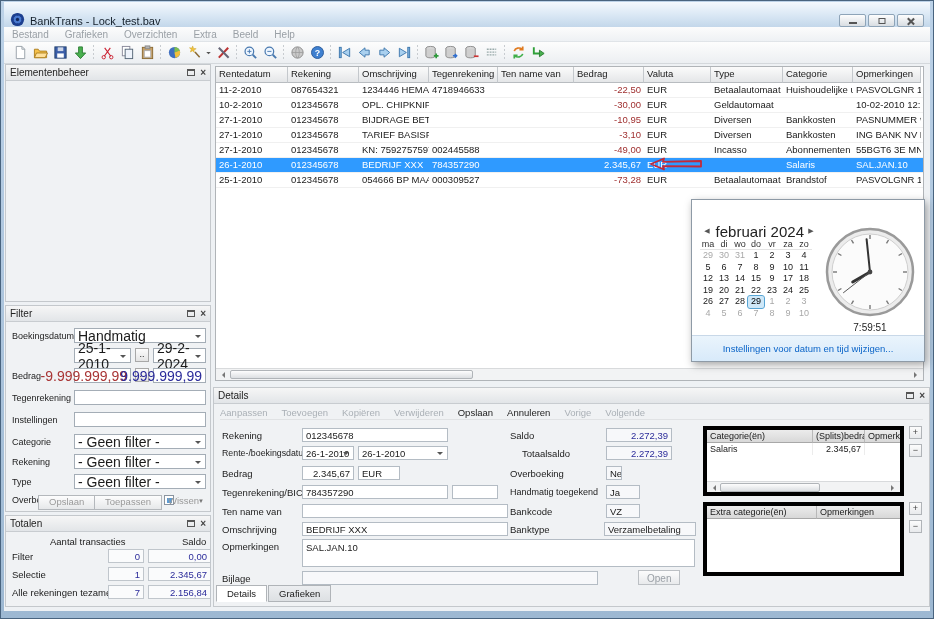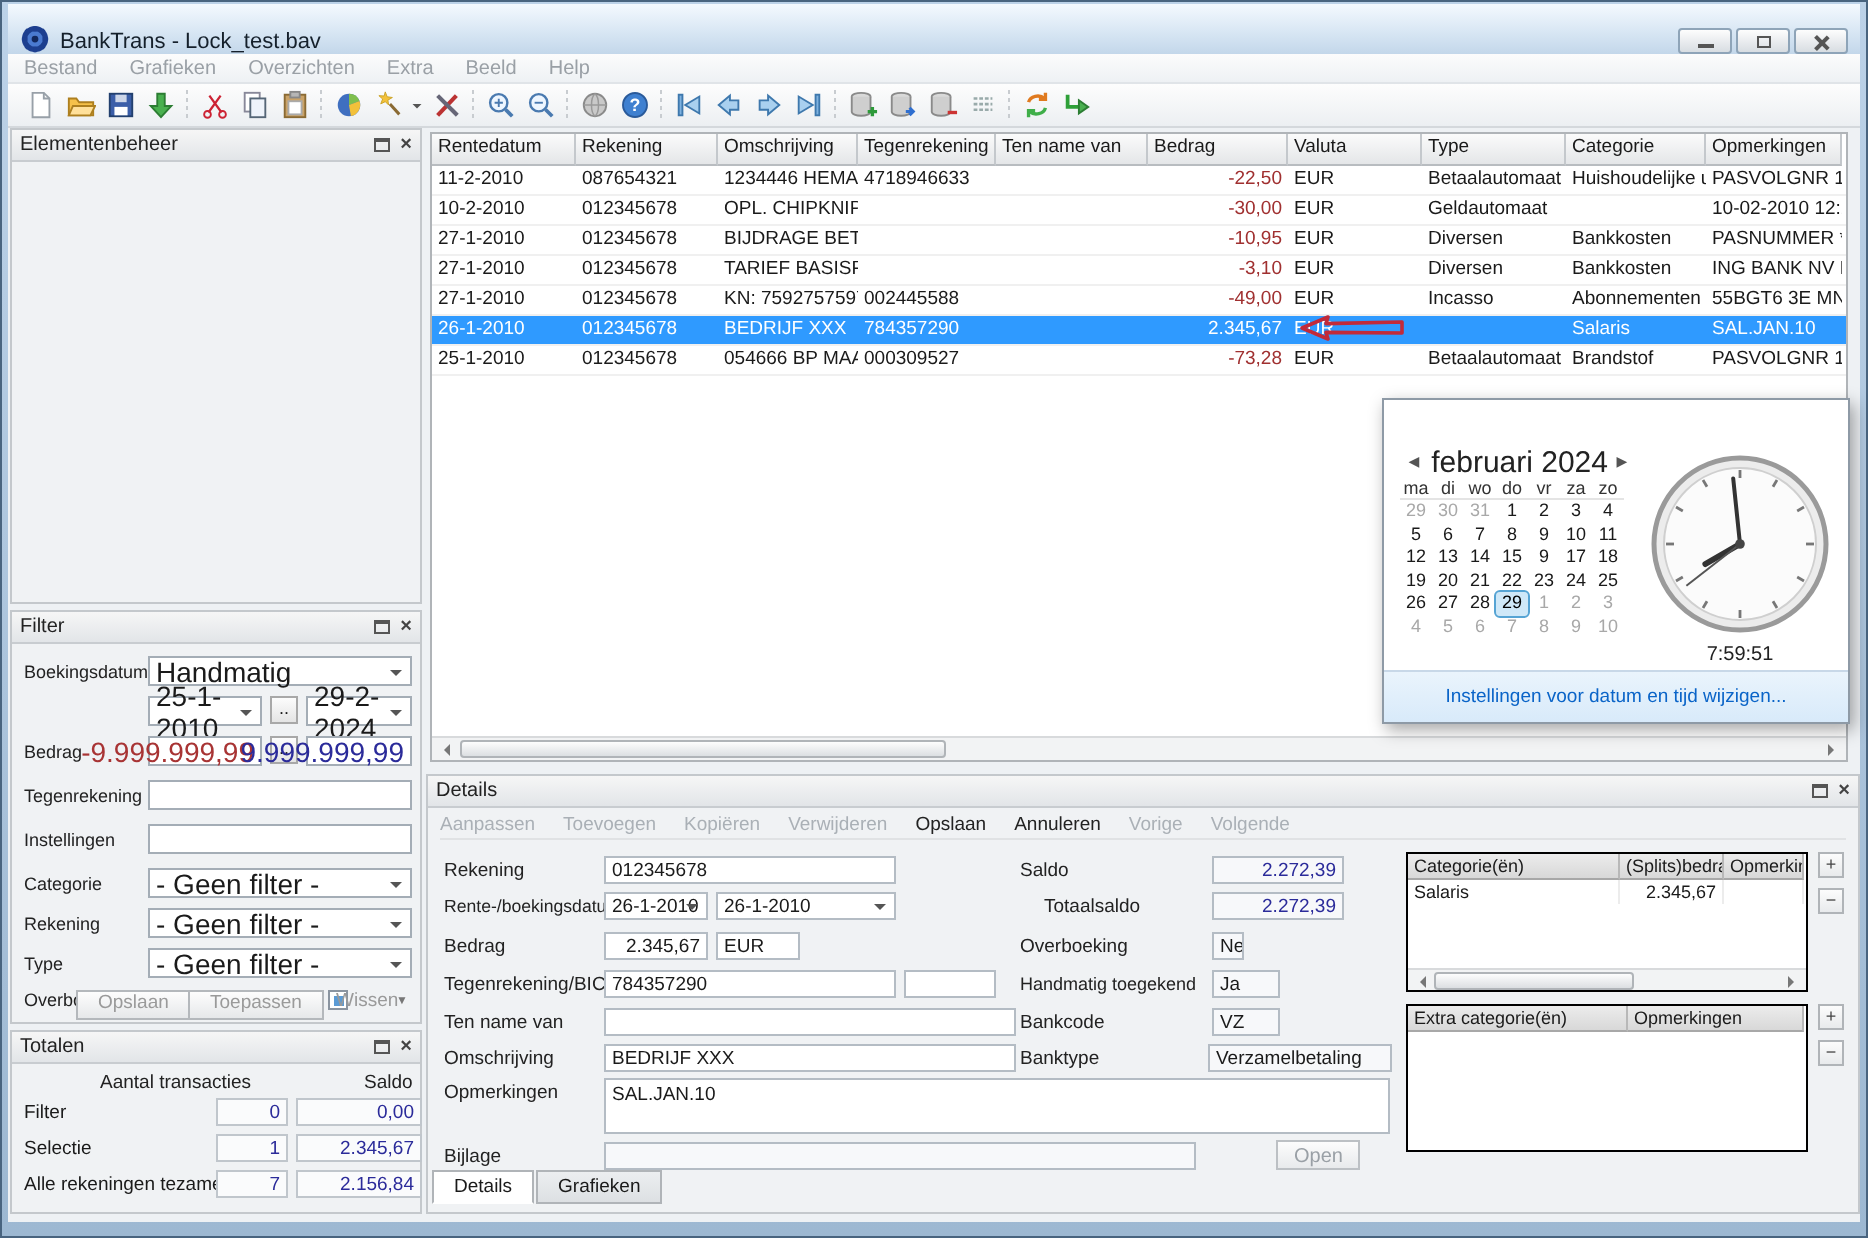--- a/index.html
+++ b/index.html
@@ -149,21 +149,21 @@
     font-size:9.5px; padding:1px 3px; white-space:nowrap; overflow:hidden; }
   .dfield.ro { background:#f7f8fa; }
   .dfield.right { text-align:right; }
   .dfield.blue { color:#2b2b9a; }
   .ddrop:after { content:""; position:absolute; right:4px; top:5px;
     border:3.5px solid transparent; border-top-color:#555; }
   .dtextarea { position:absolute; background:#fff; border:1px solid #b4bcc4;
     font-size:9.5px; padding:2px 3px; }
   .openbtn { position:absolute; border:1px solid #bcc0c4; background:linear-gradient(#fcfcfc,#e8eaec);
     color:#9aa0a6; font-size:10px; height:15px; padding:2px 8px; }
-  .mini-table { position:absolute; border:1px solid #000000; background:#fff; overflow:hidden; }
+  .mini-table { position:absolute; border:4px solid #000000; background:#fff; overflow:hidden; }
   .mtr { display:flex; }
   .mth { background:linear-gradient(#ececec,#d8d8d8); border-right:1px solid #b8b8b8;
     border-bottom:1px solid #a8a8a8; font-size:9px; padding:1px 3px; white-space:nowrap;
     overflow:hidden; flex:none; }
   .mtd { border-right:1px solid #ececec; font-size:9px; padding:1px 3px; white-space:nowrap;
     overflow:hidden; flex:none; }
   .mtd.num { text-align:right; }
   .pmbtn { position:absolute; width:13px; height:13px; border:1px solid #b0b4b8;
     background:linear-gradient(#fcfcfc,#e8eaec); font-size:9px; text-align:center;
     line-height:11px; color:#444; }

